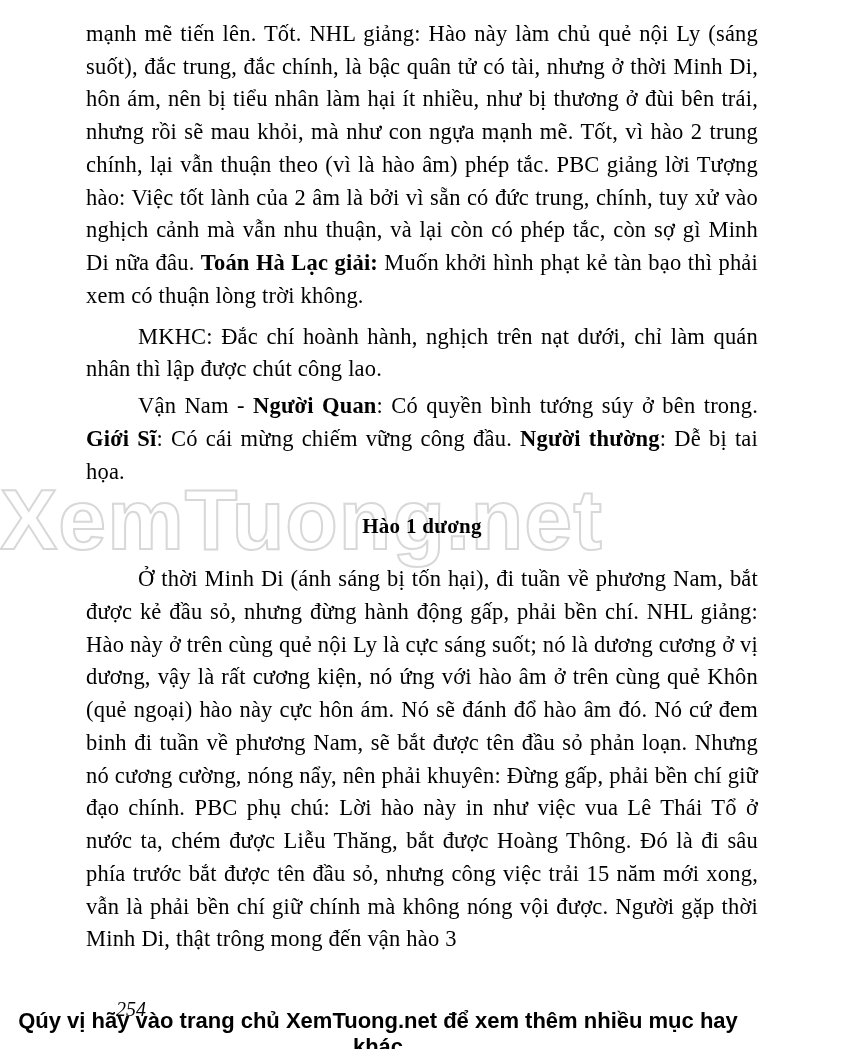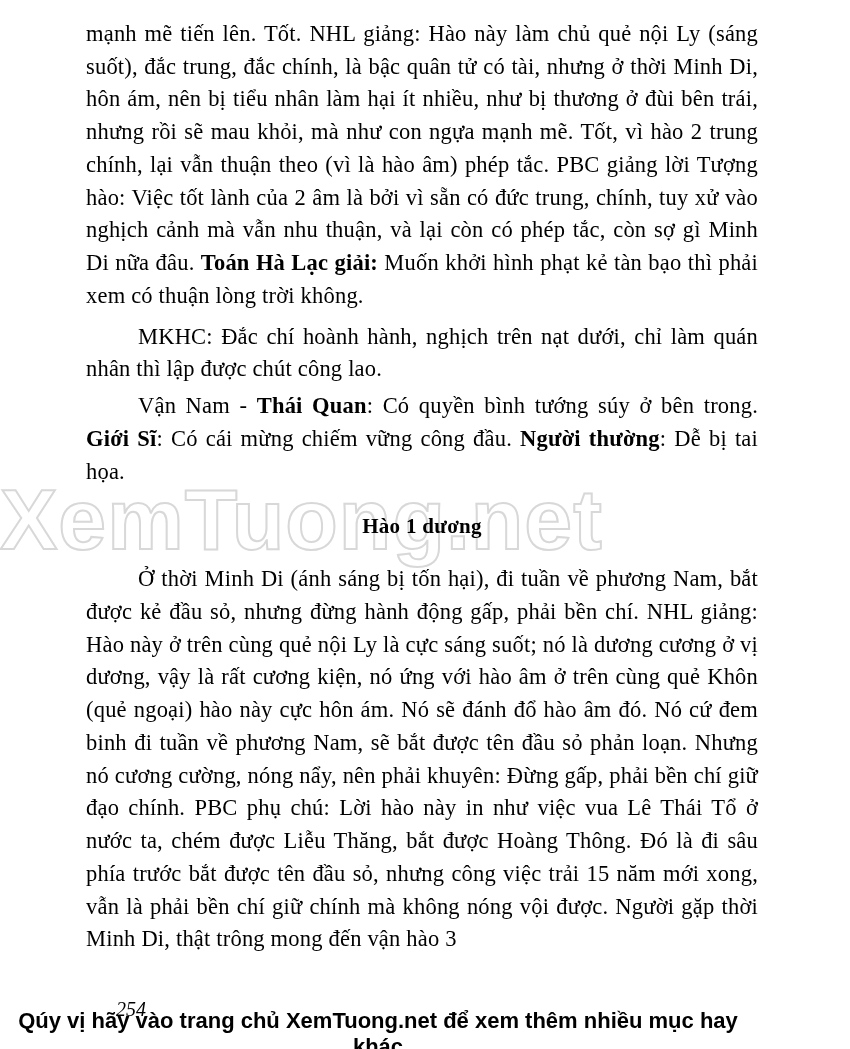--- a/index.html
+++ b/index.html
@@ -117,21 +117,21 @@
 
     <div class="gap-sm"></div>
 
     <p class="para indent">
       <span>MKHC: Đắc chí hoành hành, nghịch trên nạt dưới, chỉ làm quán nhân thì lập được chút công lao.</span>
     </p>
 
     <div class="gap-sm"></div>
 
     <p class="para indent">
-      <span>Vận Nam - </span><span class="bd">Thái Quan</span><span>: Có quyền bình tướng súy ở bên trong. </span><span class="bd">Giới Sĩ</span><span>: Có cái mừng chiếm vững công đầu. </span><span class="bd">Người thường</span><span>: Dễ bị tai họa.</span>
+      <span>Vận Nam - </span><span class="bd">Người Quan</span><span>: Có quyền bình tướng súy ở bên trong. </span><span class="bd">Giới Sĩ</span><span>: Có cái mừng chiếm vững công đầu. </span><span class="bd">Người thường</span><span>: Dễ bị tai họa.</span>
     </p>
 
     <h2 class="section-heading">Hào 1 dương</h2>
 
     <p class="para indent">
       <span class="it">Ở thời Minh Di (ánh sáng bị tốn hại), đi tuần về phương Nam, bắt được kẻ đầu sỏ, nhưng đừng hành động gấp, phải bền chí.</span><span> NHL giảng: Hào này ở trên cùng quẻ nội Ly là cực sáng suốt; nó là dương cương ở vị dương, vậy là rất cương kiện, nó ứng với hào âm ở trên cùng quẻ Khôn (quẻ ngoại) hào này cực hôn ám. Nó sẽ đánh đổ hào âm đó. Nó cứ đem binh đi tuần về phương Nam, sẽ bắt được tên đầu sỏ phản loạn. Nhưng nó cương cường, nóng nẩy, nên phải khuyên: Đừng gấp, phải bền chí giữ đạo chính. PBC phụ chú: Lời hào này in như việc vua Lê Thái Tổ ở nước ta, chém được Liễu Thăng, bắt được Hoàng Thông. Đó là đi sâu phía trước bắt được tên đầu sỏ, nhưng công việc trải 15 năm mới xong, vẫn là phải bền chí giữ chính mà không nóng vội được. Người gặp thời Minh Di, thật trông mong đến vận hào 3</span>
     </p>
 
   </div>
 

